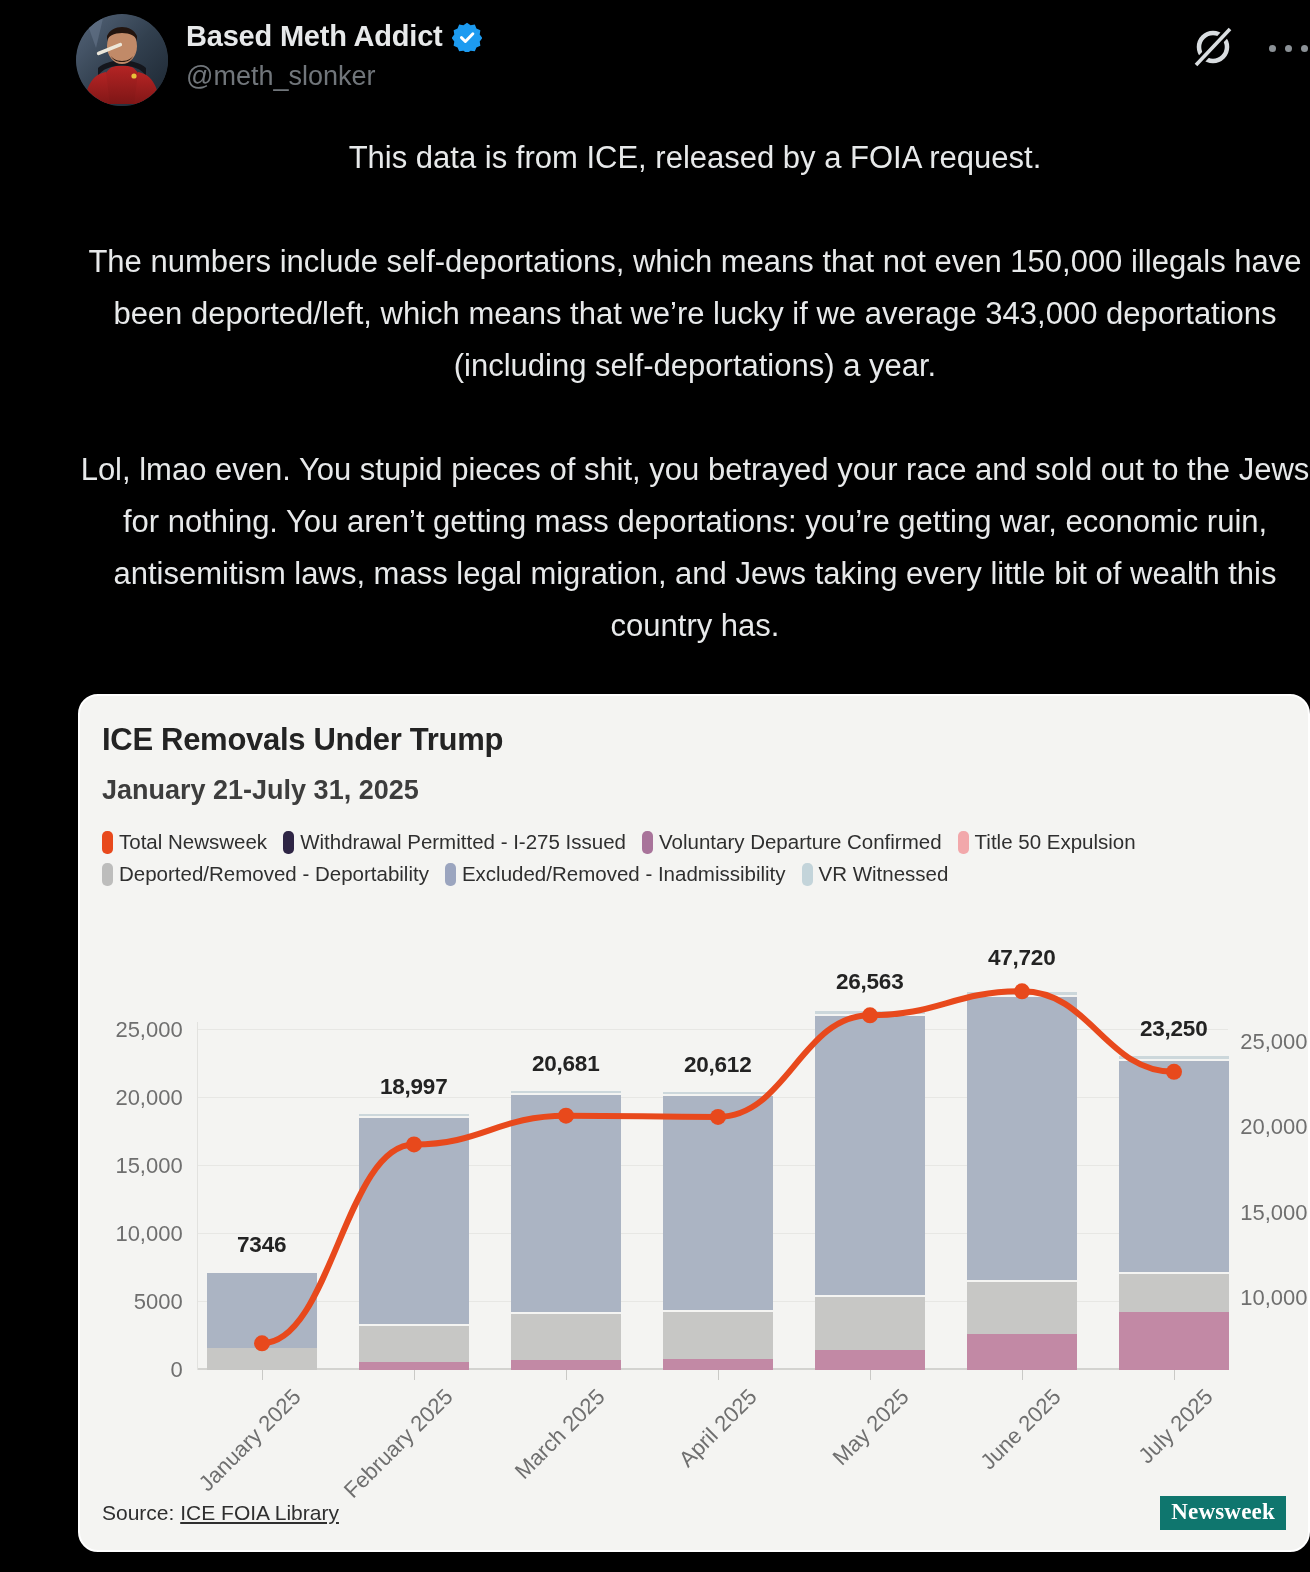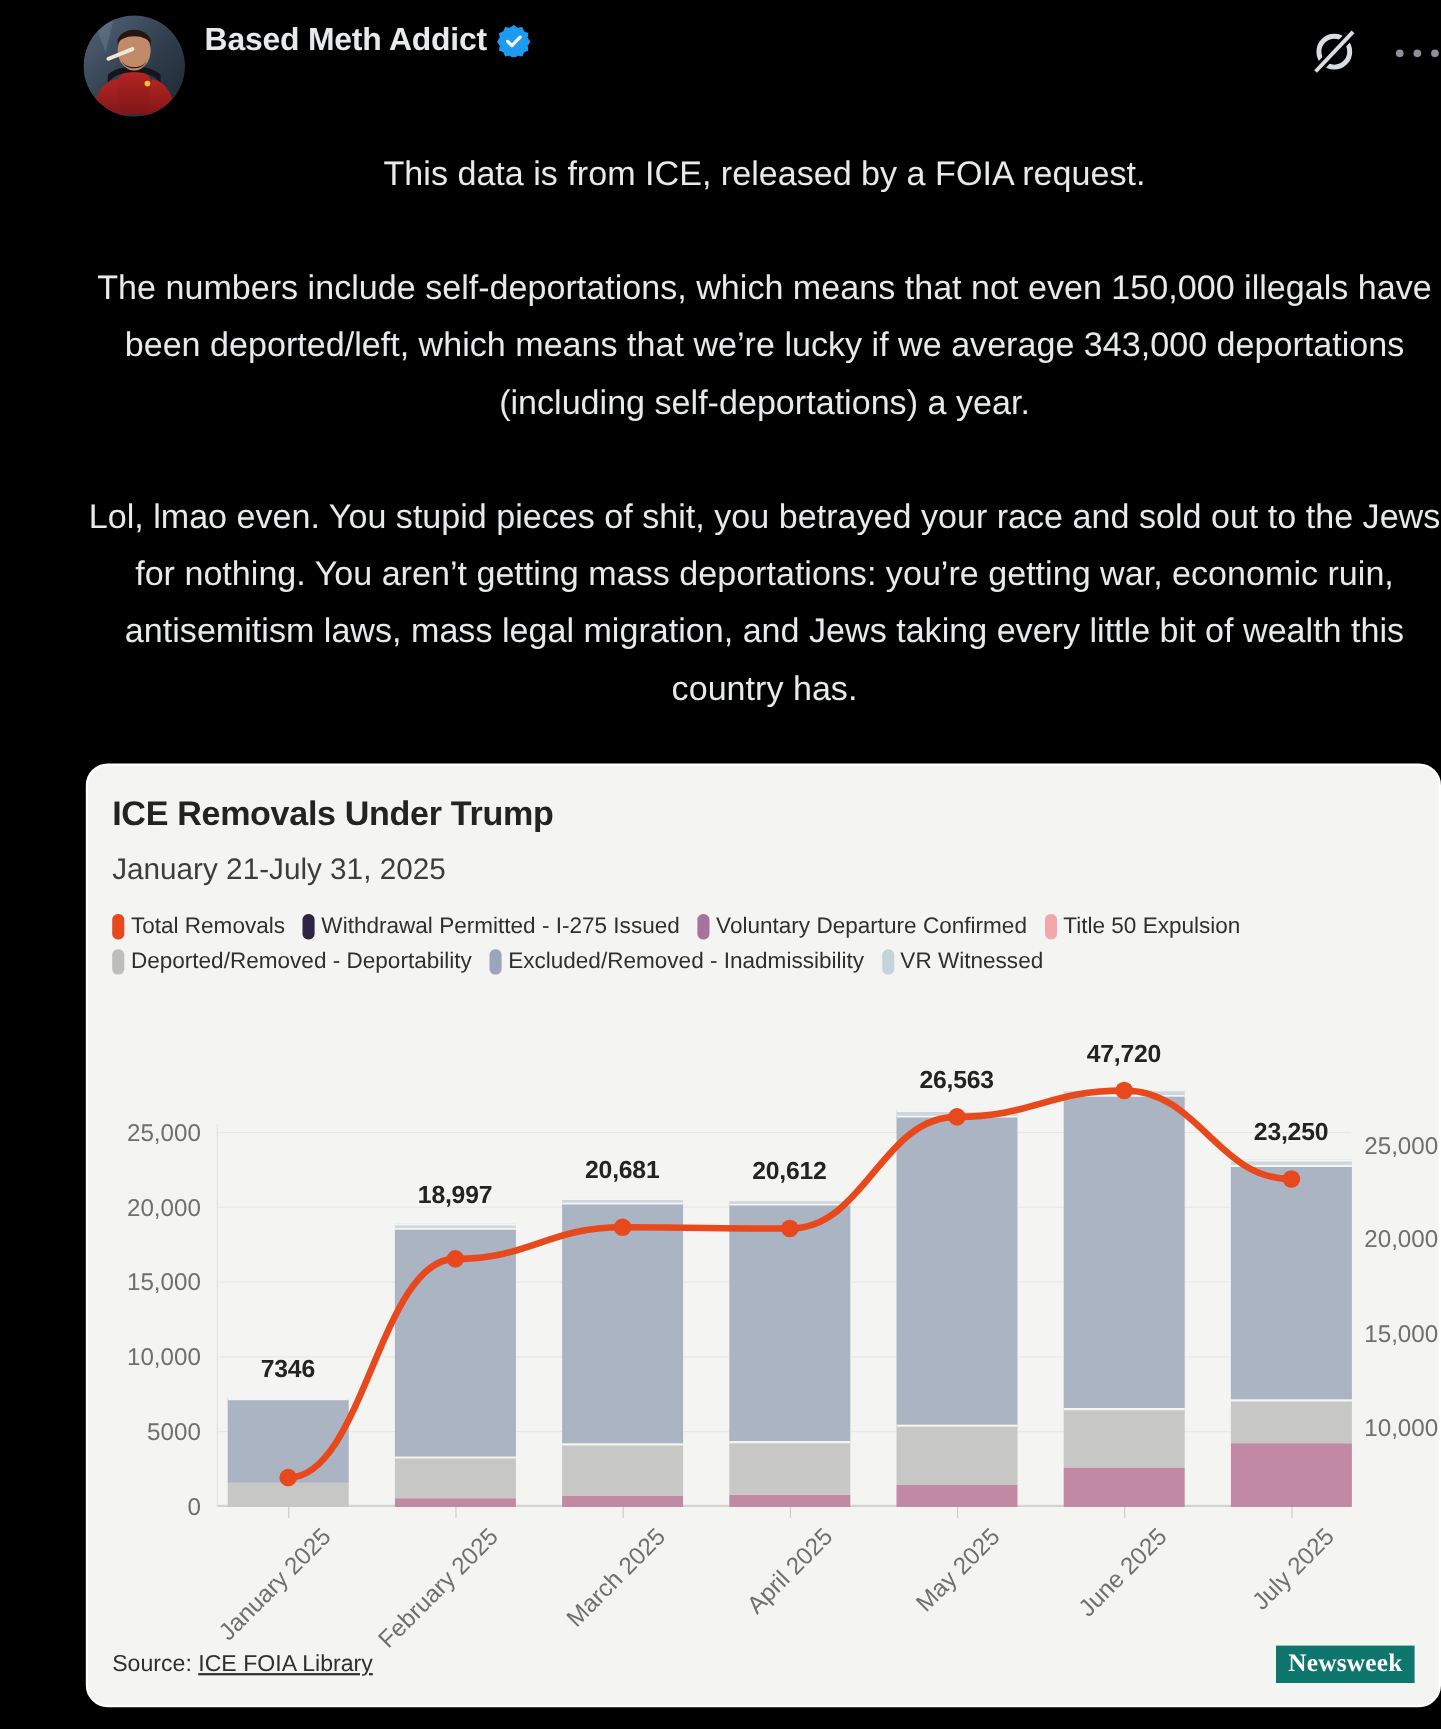--- a/index.html
+++ b/index.html
@@ -19,21 +19,21 @@
   .dots i { width:7px; height:7px; border-radius:50%; background:#8b9196; }
 
   
   .tweet-body { margin-top:26px; color:#e7e9ea; font-size:31px; line-height:52px; max-width:1240px; }
   .tweet-body p { margin-bottom:52px;text-align:center; }
   .tweet-body p:last-child { margin-bottom:0; }
 
   
   .chart-card { margin:42px 0 0 2px; width:1232px; background:#f4f4f2; border:2px solid #ffffff; border-radius:20px; padding:26px 22px 20px 22px; position:relative; }
   .chart-title { color:#232323; font-size:31px; font-weight:800; letter-spacing:-0.3px; }
-  .chart-subtitle { color:#3d3d3d; font-size:27px; font-weight:400; margin-top:17px; }
+  .chart-subtitle { color:#3d3d3d; font-size:27px; font-weight:700; margin-top:17px; }
 
   .legend { margin-top:24px; max-width:1075px; display:flex; flex-wrap:wrap; column-gap:16px; row-gap:8px; }
   .legend-item { display:flex; align-items:center; gap:6px; }
   .legend-swatch { width:11px; height:23px; border-radius:5px; flex:0 0 11px; }
   .legend-label { color:#2f2f2f; font-size:20.5px; }
 
   .plot-wrap { display:flex; margin-top:34px; }
   .y-axis-left { position:relative; width:95px; height:450px; }
   .y-axis-left .tick { position:absolute; right:14px; color:#6f6f6f; font-size:22px; line-height:26px; }
   .y-axis-right { position:relative; width:58px; height:450px; }
@@ -95,20 +95,21 @@
       </svg>
     </div>
     <div class="names">
       <div class="name-row">
         <span class="display-name">Based Meth Addict</span>
         <svg width="30" height="30" viewBox="0 0 92 92">
           <path fill="#1d9bf0" d="M46 2l11 8 13-2 5 12 12 5-2 13 8 11-8 11 2 13-12 5-5 12-13-2-11 8-11-8-13 2-5-12-12-5 2-13-8-11 8-11-2-13 12-5 5-12 13 2z"></path>
           <path d="M29 48 L41 60 L64 36" fill="none" stroke="#fff" stroke-width="9" stroke-linecap="round" stroke-linejoin="round"></path>
         </svg>
       </div>
+      <div class="handle">@meth_slonker</div>
     </div>
     <div class="header-actions">
       <svg width="44" height="44" viewBox="0 0 44 44">
         <circle cx="22" cy="21" r="14" fill="none" stroke="#d9dde0" stroke-width="4.5"></circle>
         <line x1="4" y1="40" x2="40" y2="2" stroke="#000" stroke-width="9"></line>
         <line x1="5" y1="39" x2="39" y2="3" stroke="#d9dde0" stroke-width="3.6"></line>
       </svg>
       <div class="dots">
           <i></i>
           <i></i>
@@ -122,21 +123,21 @@
     <p>The numbers include self-deportations, which means that not even 150,000 illegals have been deported/left, which means that we’re lucky if we average 343,000 deportations (including self-deportations) a year.</p>
     <p>Lol, lmao even. You stupid pieces of shit, you betrayed your race and sold out to the Jews for nothing. You aren’t getting mass deportations: you’re getting war, economic ruin, antisemitism laws, mass legal migration, and Jews taking every little bit of wealth this country has.</p>
   </div>
 
   <figure class="chart-card">
     <h2 class="chart-title">ICE Removals Under Trump</h2>
     <div class="chart-subtitle">January 21-July 31, 2025</div>
     <div class="legend" id="legend">
         <div class="legend-item">
           <span class="legend-swatch" style="background:#e8491c"></span>
-                   <span class="legend-label">Total Removals</span>
+                   <span class="legend-label">Total Newsweek</span>
         </div>
         <div class="legend-item">
           <span class="legend-swatch" style="background:#2e2545"></span>
                    <span class="legend-label">Withdrawal Permitted - I-275 Issued</span>
         </div>
         <div class="legend-item">
           <span class="legend-swatch" style="background:#a8739a"></span>
                    <span class="legend-label">Voluntary Departure Confirmed</span>
         </div>
         <div class="legend-item">

